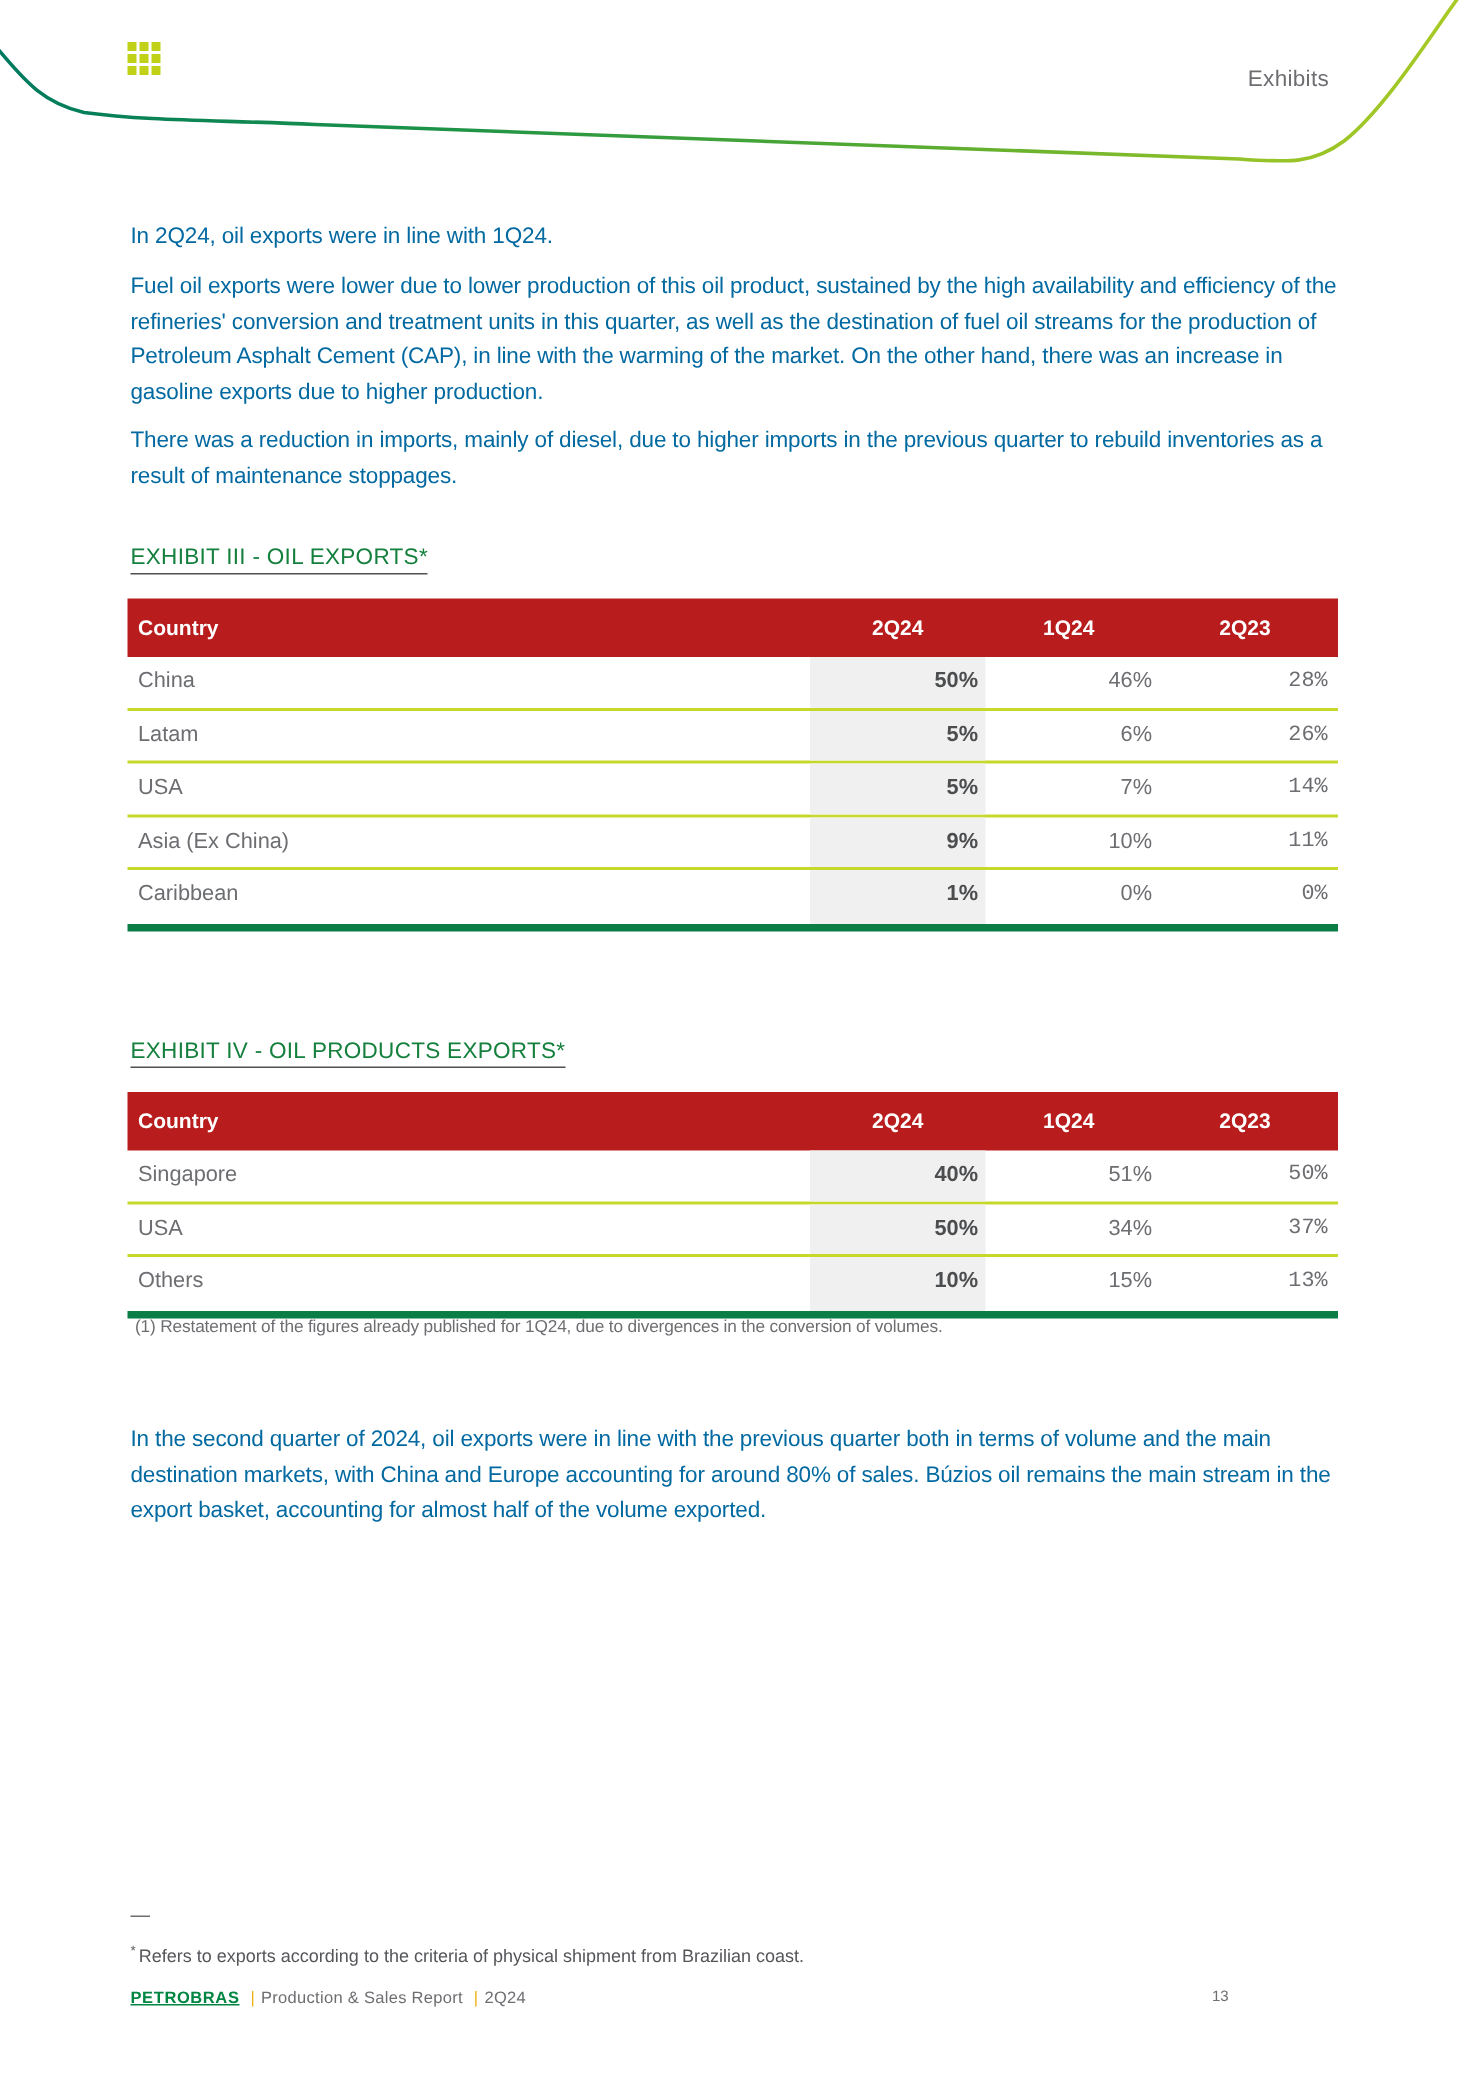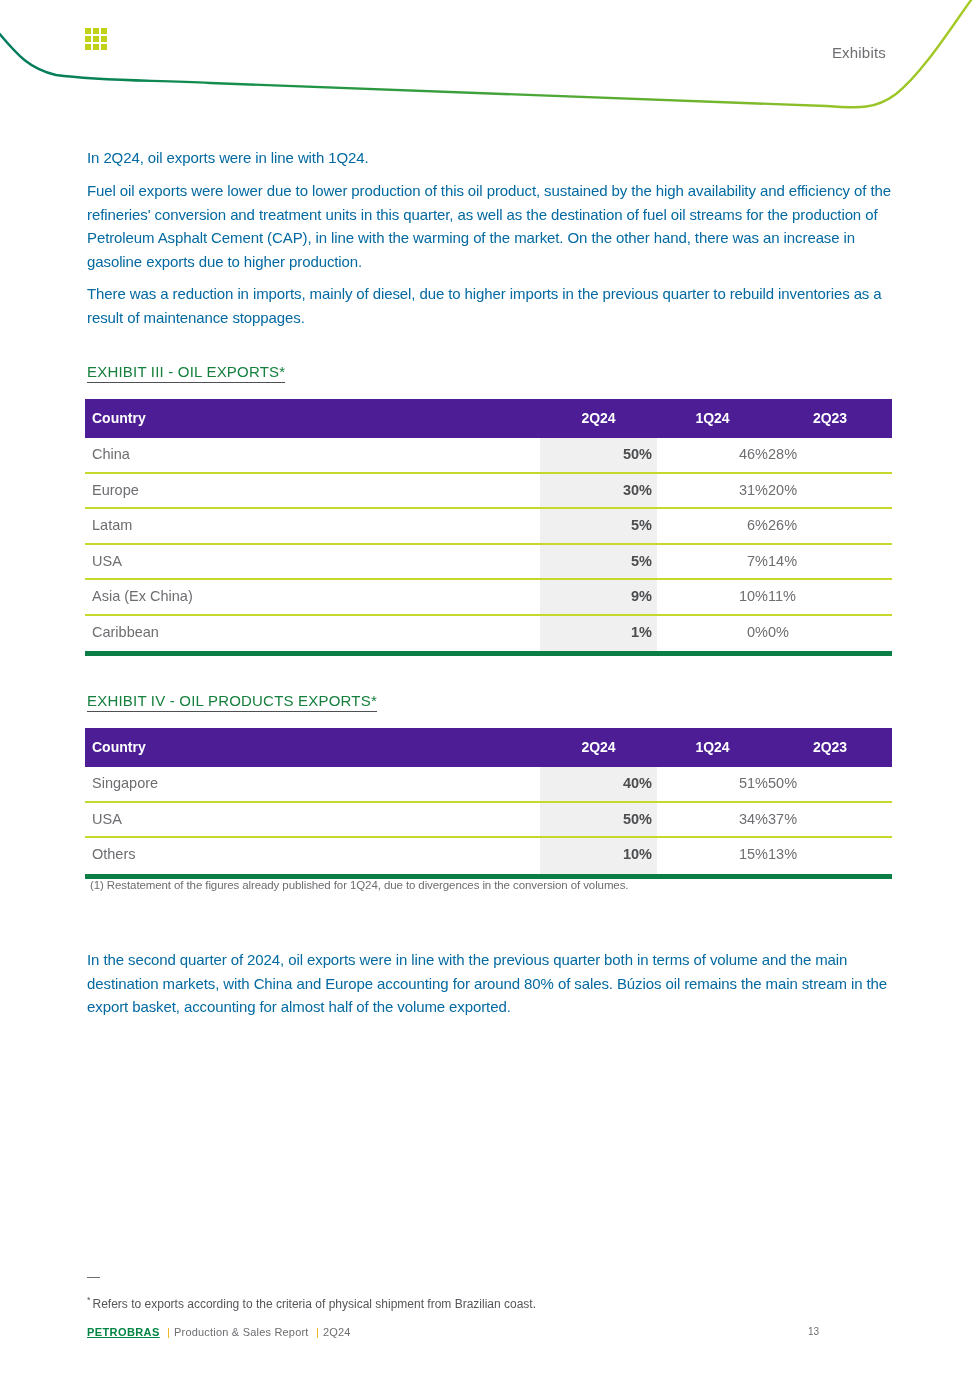--- a/index.html
+++ b/index.html
@@ -23,31 +23,31 @@
   .exhibit-title{position:absolute;left:87px;font-size:15px;color:#15803d;letter-spacing:.2px;}
   .exhibit-title span{display:inline-block;border-bottom:1.5px solid #4f5053;padding-bottom:2px;}
   .t3{top:363px;}
   .t4{top:692px;}
 
   
   .tbl{position:absolute;left:85px;width:807px;}
   .tbl1{top:399px;}
   .tbl2{top:728px;}
   .thead,.trow{display:grid;grid-template-columns:455px 117px 111px 124px;}
-  .thead{background:#4c1d95;height:39px;}
+  .thead{background:#b91c1c;height:39px;}
   .hcell{color:#ffffff;font-weight:bold;font-size:14px;line-height:39px;}
   .h0{text-align:left;padding-left:7px;}
   .h1,.h2,.h3{text-align:center;}
   .trow{height:33.5px;border-bottom:2px solid #c6d92b;}
   .trow:last-child{border-bottom:none;height:35.5px;}
   .cell{font-size:14.5px;line-height:33.5px;color:#6d6e71;}
   .cell.col0{text-align:left;padding-left:7px;}
   .cell.col1{text-align:right;font-weight:bold;color:#4c4d4f;background:#f0f0f0;padding-right:5px;}
   .cell.col2{text-align:right;}
-  .cell.col3{padding-right:7px;}
+  .cell.col3{text-align:right;padding-right:7px;font-family:Liberation Mono, monospace;}
   .tbar{height:5px;background:#0b7e46;}
 
   .tbl-footnote{position:absolute;left:90px;top:879px;width:800px;font-size:11.5px;color:#6d6e71;letter-spacing:-0.1px;}
 
   
   .foot-dash{position:absolute;left:87px;top:1277px;width:13px;border-top:1.5px solid #6d6e71;}
   .foot-note{position:absolute;left:87px;top:1295px;width:700px;font-size:12px;color:#55565a;}
   .foot-note sup{font-size:9px;margin-right:2px;}
   .footer-bar{position:absolute;left:87px;top:1326px;font-size:11px;color:#6d6e71;letter-spacing:.2px;}
   .brand{color:#008542;font-weight:bold;letter-spacing:.4px;text-decoration:underline;}
@@ -99,26 +99,20 @@
       <div class="hcell h1">2Q24</div>
       <div class="hcell h2">1Q24</div>
       <div class="hcell h3">2Q23</div>
     </div>
     <div class="tbody">
         <div class="trow">
           <div class="cell col0">China</div>
           <div class="cell col1">50%</div>
           <div class="cell col2">46%</div>
           <div class="cell col3">28%</div>
-        </div>
-        <div class="trow">
-          <div class="cell col0">Europe</div>
-          <div class="cell col1">30%</div>
-          <div class="cell col2">31%</div>
-          <div class="cell col3">20%</div>
         </div>
         <div class="trow">
           <div class="cell col0">Latam</div>
           <div class="cell col1">5%</div>
           <div class="cell col2">6%</div>
           <div class="cell col3">26%</div>
         </div>
         <div class="trow">
           <div class="cell col0">USA</div>
           <div class="cell col1">5%</div>

